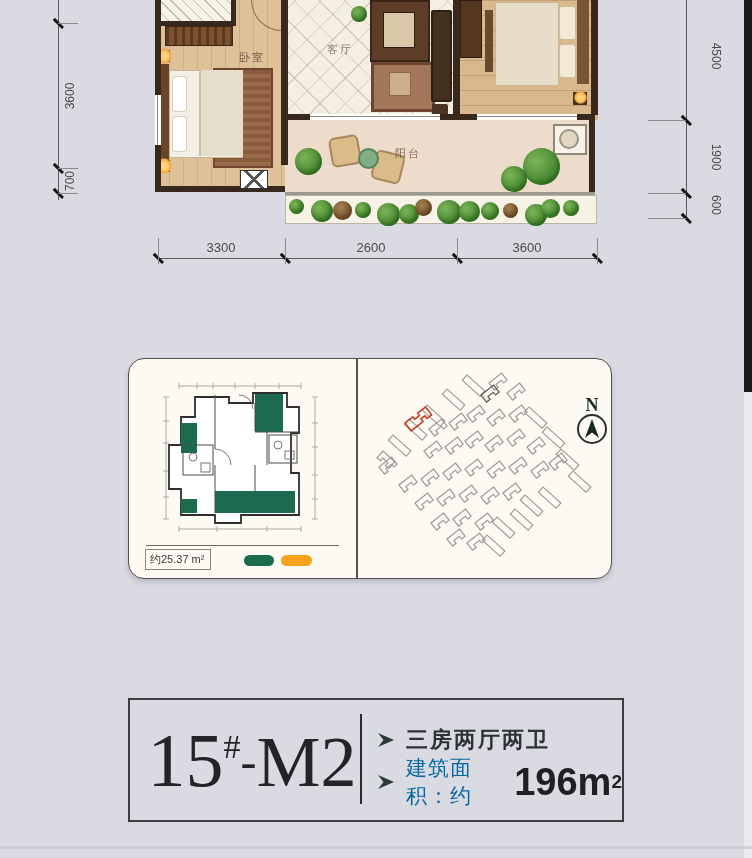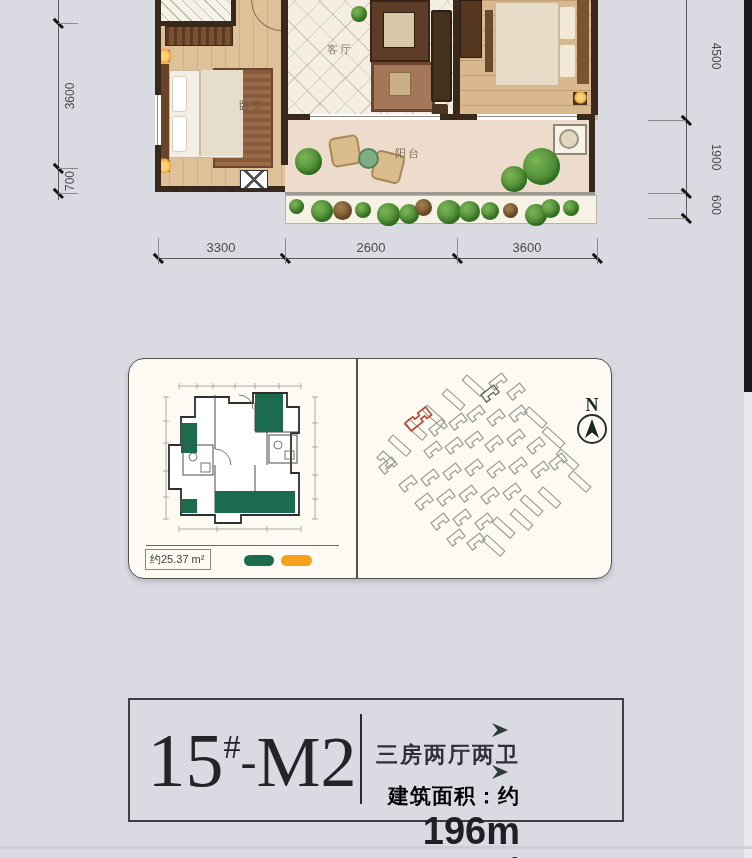--- a/index.html
+++ b/index.html
@@ -71,24 +71,24 @@
   .info-header{position:absolute;left:50%;top:-8px;transform:translateX(-50%);background:#dadae3;
                padding:0 14px;font-size:10px;letter-spacing:5px;color:#8f8f94;white-space:nowrap;}
   .unit-title{position:absolute;left:12px;top:8px;width:220px;text-align:center;
               font-family:"Liberation Serif",serif;color:#232328;}
   .unit-title .num{font-size:76px;line-height:104px;}
   .unit-title .hash{font-size:34px;vertical-align:28px;}
   .unit-title .sep{font-size:48px;vertical-align:8px;}
   .unit-title .model{font-size:72px;}
   .info-divider{position:absolute;left:230px;top:14px;width:2px;height:90px;background:#2c2c30;}
   .features{position:absolute;left:246px;top:20px;}
-  .feat-row{display:flex;align-items:flex-end;height:40px;margin-bottom:2px;flex-direction:column;}
+  .feat-row{display:flex;align-items:center;height:40px;margin-bottom:2px;}
   .arrow-icon{width:20px;height:20px;margin-right:10px;flex:0 0 auto;}
   .feat-text{font-size:22px;font-weight:600;letter-spacing:2px;color:#2e3236;}
-  .feat-prefix{font-size:21px;font-weight:700;color:#000000;letter-spacing:1px;}
+  .feat-prefix{font-size:21px;font-weight:400;color:#0369a1;letter-spacing:1px;}
   .feat-big{font-size:38px;font-weight:700;color:#1f1f24;letter-spacing:0;}
   .feat-sup{font-size:19px;font-weight:700;color:#1f1f24;vertical-align:14px;}
 </style>
 </head>
 <body>
 
 <div class="page">
 
   <div class="plan">
 
@@ -163,21 +163,21 @@
     <div class="f" style="left:85px;top:170px;width:26px;height:17px;background:#fff;border:1.5px solid #333;
          background-image:linear-gradient(45deg,transparent 46%,#555 46% 54%,transparent 54%),linear-gradient(-45deg,transparent 46%,#555 46% 54%,transparent 54%);"></div>
     <div class="wall" style="left:298px;top:0;width:7px;height:115px;"></div>
     <div class="wall" style="left:436px;top:0;width:7px;height:115px;"></div>
     <div class="wall" style="left:130px;top:114px;width:310px;height:6px;"></div>
     <div class="windowH" style="left:155px;top:114px;width:130px;height:6px;"></div>
     <div class="windowH" style="left:322px;top:114px;width:100px;height:6px;"></div>
     <div class="wall" style="left:434px;top:120px;width:6px;height:75px;"></div>
     <div class="f" style="left:130px;top:192px;width:310px;height:3px;background:#9a9a90;"></div>
 
-    <div class="roomlabel" style="left:84px;top:50px;margin-top:48px;">卧室</div>
+    <div class="roomlabel" style="left:84px;top:50px;">卧室</div>
     <div class="roomlabel" style="left:172px;top:42px;color:#8d7f6a;">客厅</div>
     <div class="roomlabel" style="left:240px;top:146px;color:#7d6a52;">阳台</div>
   </div>
 
   <div>
     <div class="dim-line" style="left:58px;top:0;width:1px;height:200px;position:absolute;"></div>
     <div class="tick" style="left:52px;top:22px;"></div>
     <div class="tick" style="left:52px;top:167px;"></div>
     <div class="tick" style="left:52px;top:192px;"></div>
     <div class="ext" style="left:58px;top:23px;width:20px;height:1px;position:absolute;"></div>

